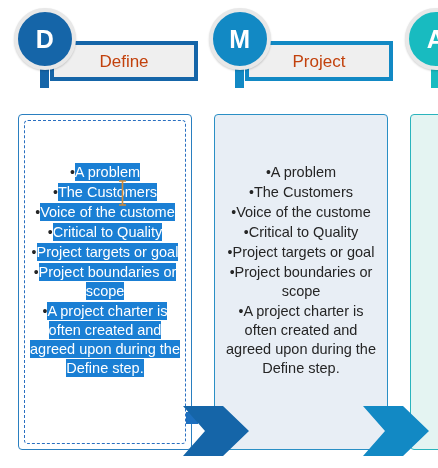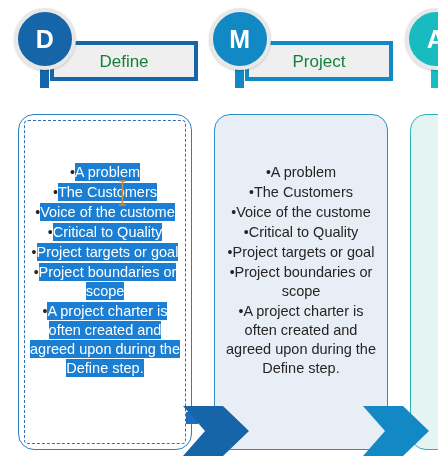--- a/index.html
+++ b/index.html
@@ -62,42 +62,42 @@
     box-sizing: border-box;
     border: 4px solid #1565a8;
     background: #efefef;
     display: flex;
     align-items: center;
     justify-content: center;
     z-index: 4;
   }
   .label-text {
     font-size: 17px;
-    color: #15803d;
+    color: #c2410c;
     line-height: 1;
   }
 
   
   .badge-stem {
     position: absolute;
     left: 26px;
     top: 62px;
     width: 9px;
     height: 26px;
     z-index: 3;
   }
 
   
   .phase-col {
     position: absolute;
     top: 114px;
     height: 336px;
     box-sizing: border-box;
     border: 1px solid #2a7fc0;
-    border-radius: 16px;
+    border-radius: 4px;
     overflow: hidden;
   }
 
   .bullet-list {
     margin: 0;
     padding: 0;
     list-style: none;
     position: absolute;
     left: 0;
     right: 0;

